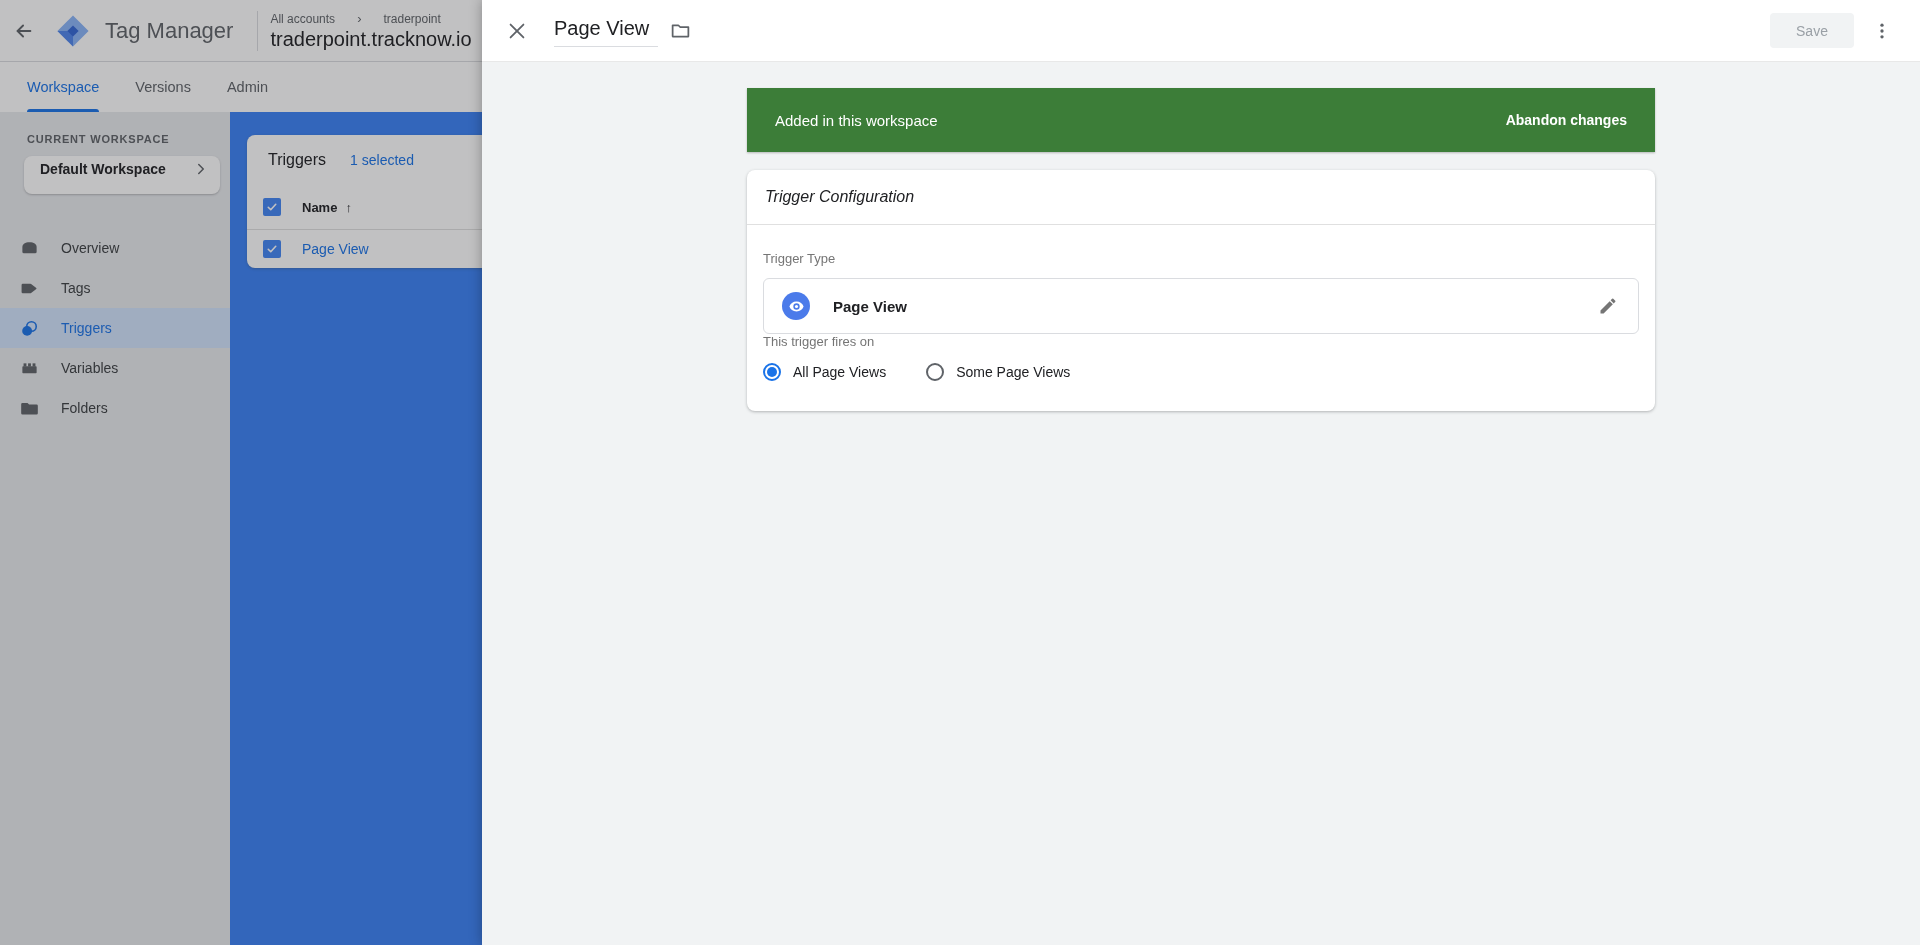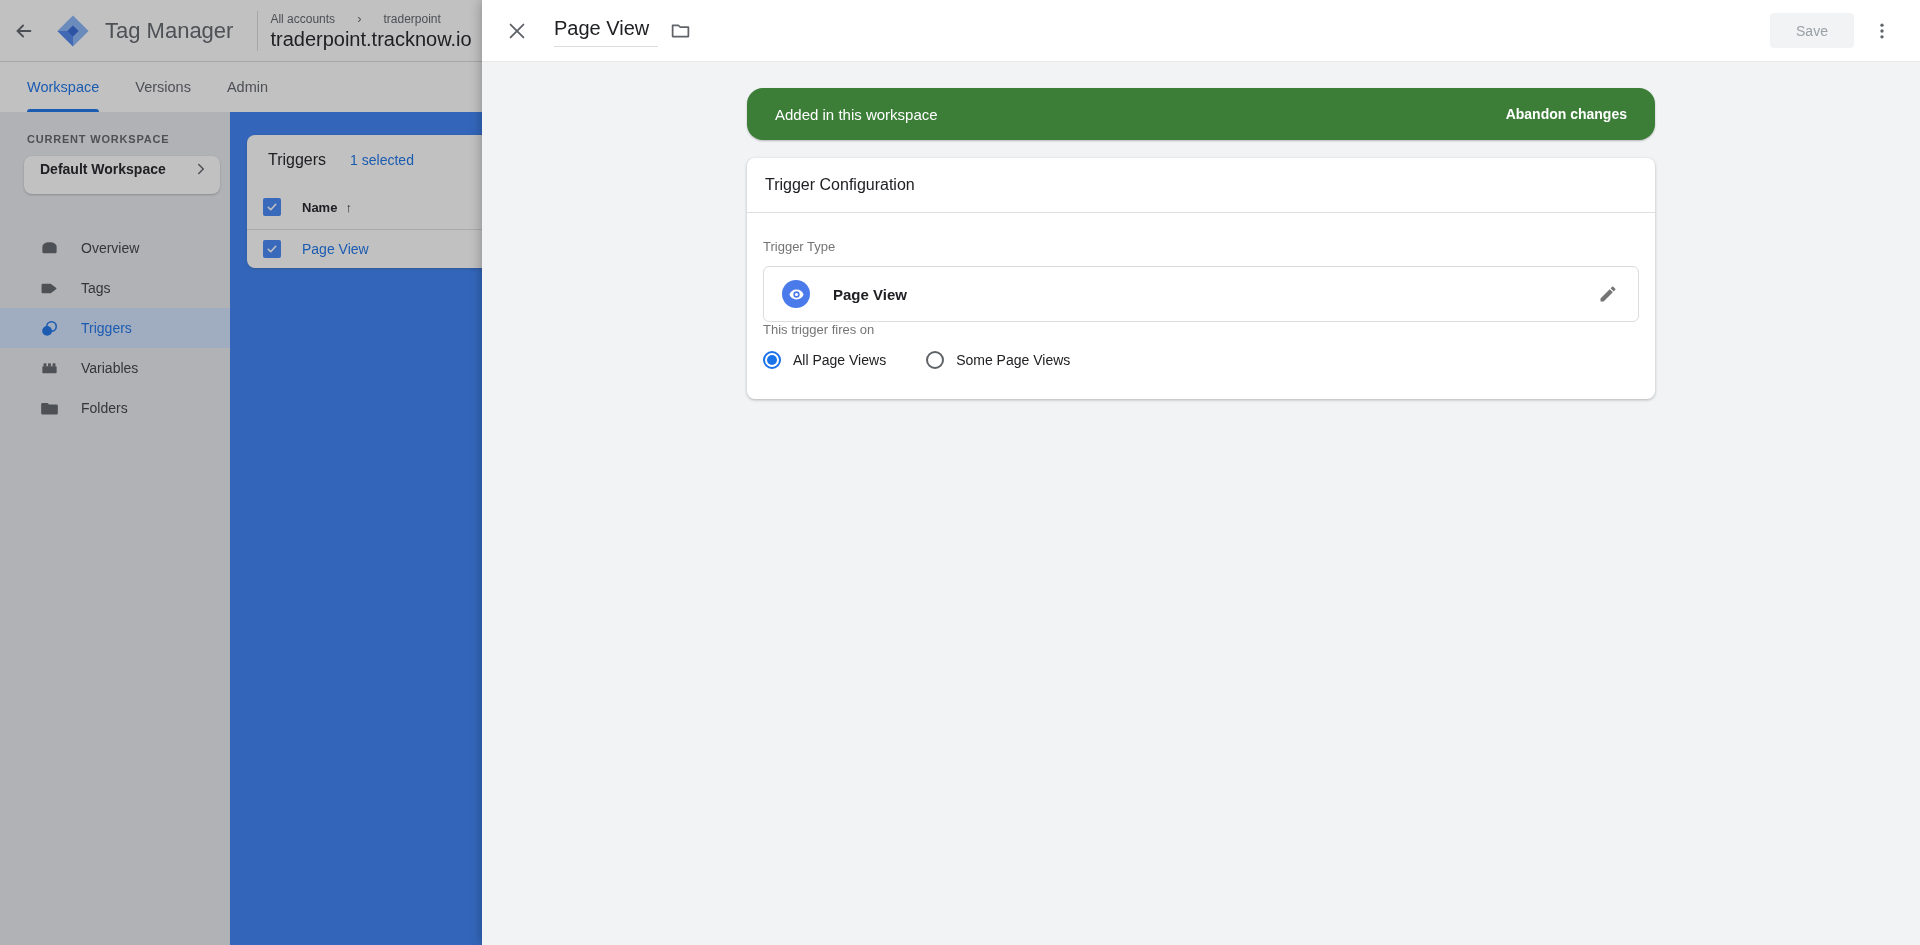--- a/index.html
+++ b/index.html
@@ -27,21 +27,21 @@
   .tab.active::after { content:""; position:absolute; left:0; right:0; bottom:0; height:3px;
          background:#1a73e8; border-radius:3px 3px 0 0; }
 
   .sidebar { position:absolute; top:112px; left:0; bottom:0; width:230px; background:#e8eaed; z-index:1; }
   .ws-label { margin:21px 0 0 27px; font-size:11px; font-weight:700; letter-spacing:.8px; color:#5f6368; }
   .ws-card { margin:11px 0 0 24px; width:196px; height:38px; background:#fff; border-radius:8px;
              box-shadow:0 1px 2px rgba(60,64,67,.3); display:flex; align-items:center;
              padding:0 10px 12px 16px; cursor:pointer; }
   .ws-name { flex:1; font-size:14px; font-weight:700; color:#202124; }
   .nav { margin-top:34px; }
-  .nav-item { height:40px; display:flex; align-items:center; padding-left:39px; gap:22px;
+  .nav-item { height:40px; display:flex; align-items:center; padding-left:19px; gap:22px;
               font-size:14px; color:#3c4043; cursor:pointer; }
   .nav-item .nicon { width:20px; height:20px; display:flex; align-items:center; justify-content:center; color:#5f6368; }
   .nav-item.active { background:#d2e3fc; color:#1a73e8; font-weight:500; }
   .nav-item.active .nicon { color:#1a73e8; }
 
   .triggers-card { position:absolute; left:247px; top:135px; width:600px; background:#fff;
                    border-radius:8px; box-shadow:0 1px 3px rgba(60,64,67,.3); z-index:1; overflow:hidden; }
   .tc-headrow { height:50px; display:flex; align-items:center; padding:0 21px; gap:24px; }
   .tc-title { font-size:16px; color:#202124; }
   .tc-selected { font-size:14px; font-weight:500; color:#1a73e8; cursor:pointer; }
@@ -64,28 +64,28 @@
   .title-box { margin-left:26px; min-width:104px; border-bottom:1px solid #dadce0;
                padding:2px 2px 6px 0; font-size:20px; color:#202124; cursor:text; }
   .folder-btn { width:24px; height:24px; margin-left:10px; }
   .ph-spacer { flex:1; }
   .save-btn { width:84px; height:35px; border:none; border-radius:4px; background:#f1f3f4;
               color:#9aa0a6; font-size:14px; font-weight:500; font-family:inherit; cursor:default; }
   .kebab-btn { width:24px; height:24px; margin-left:16px; }
 
   .panel-body { padding-top:26px; }
   .panel-col { width:908px; margin:0 auto; }
-  .banner { height:52px; border-radius:16px; background:#3c7d38; color:#fff; display:flex;
+  .banner { height:64px; border-radius:0; background:#3c7d38; color:#fff; display:flex;
             align-items:center; justify-content:space-between; padding:0 28px;
             box-shadow:0 1px 2px rgba(0,0,0,.25); }
   .banner-msg { font-size:15px; font-weight:500; }
   .banner-action { font-size:14px; font-weight:700; cursor:pointer; }
 
   .cfg-card { margin-top:18px; background:#fff; border-radius:8px; box-shadow:0 1px 3px rgba(60,64,67,.35); }
-  .cfg-head { padding:18px; font-size:16px; color:#202124; border-bottom:1px solid #e0e0e0; }
+  .cfg-head { padding:18px; font-size:16px; color:#202124; border-bottom:1px solid #e0e0e0;font-style:italic; }
   .cfg-body { padding:26px 16px 30px; }
   .field-label { font-size:13px; color:#757575; }
   .typebox { margin-top:12px; height:56px; border:1px solid #dadce0; border-radius:6px;
              background:#fff; display:flex; align-items:center; padding:0 18px; }
   .type-icon { width:28px; height:28px; border-radius:50%; background:#4b7bea;
                display:flex; align-items:center; justify-content:center; flex:0 0 auto; }
   .type-name { margin-left:23px; font-size:15px; font-weight:700; color:#202124; }
   .pencil-btn { margin-left:auto; width:24px; height:24px; }
   .fires-label { }
   .radio-row { margin-top:14px; display:flex; align-items:center; gap:40px; }

